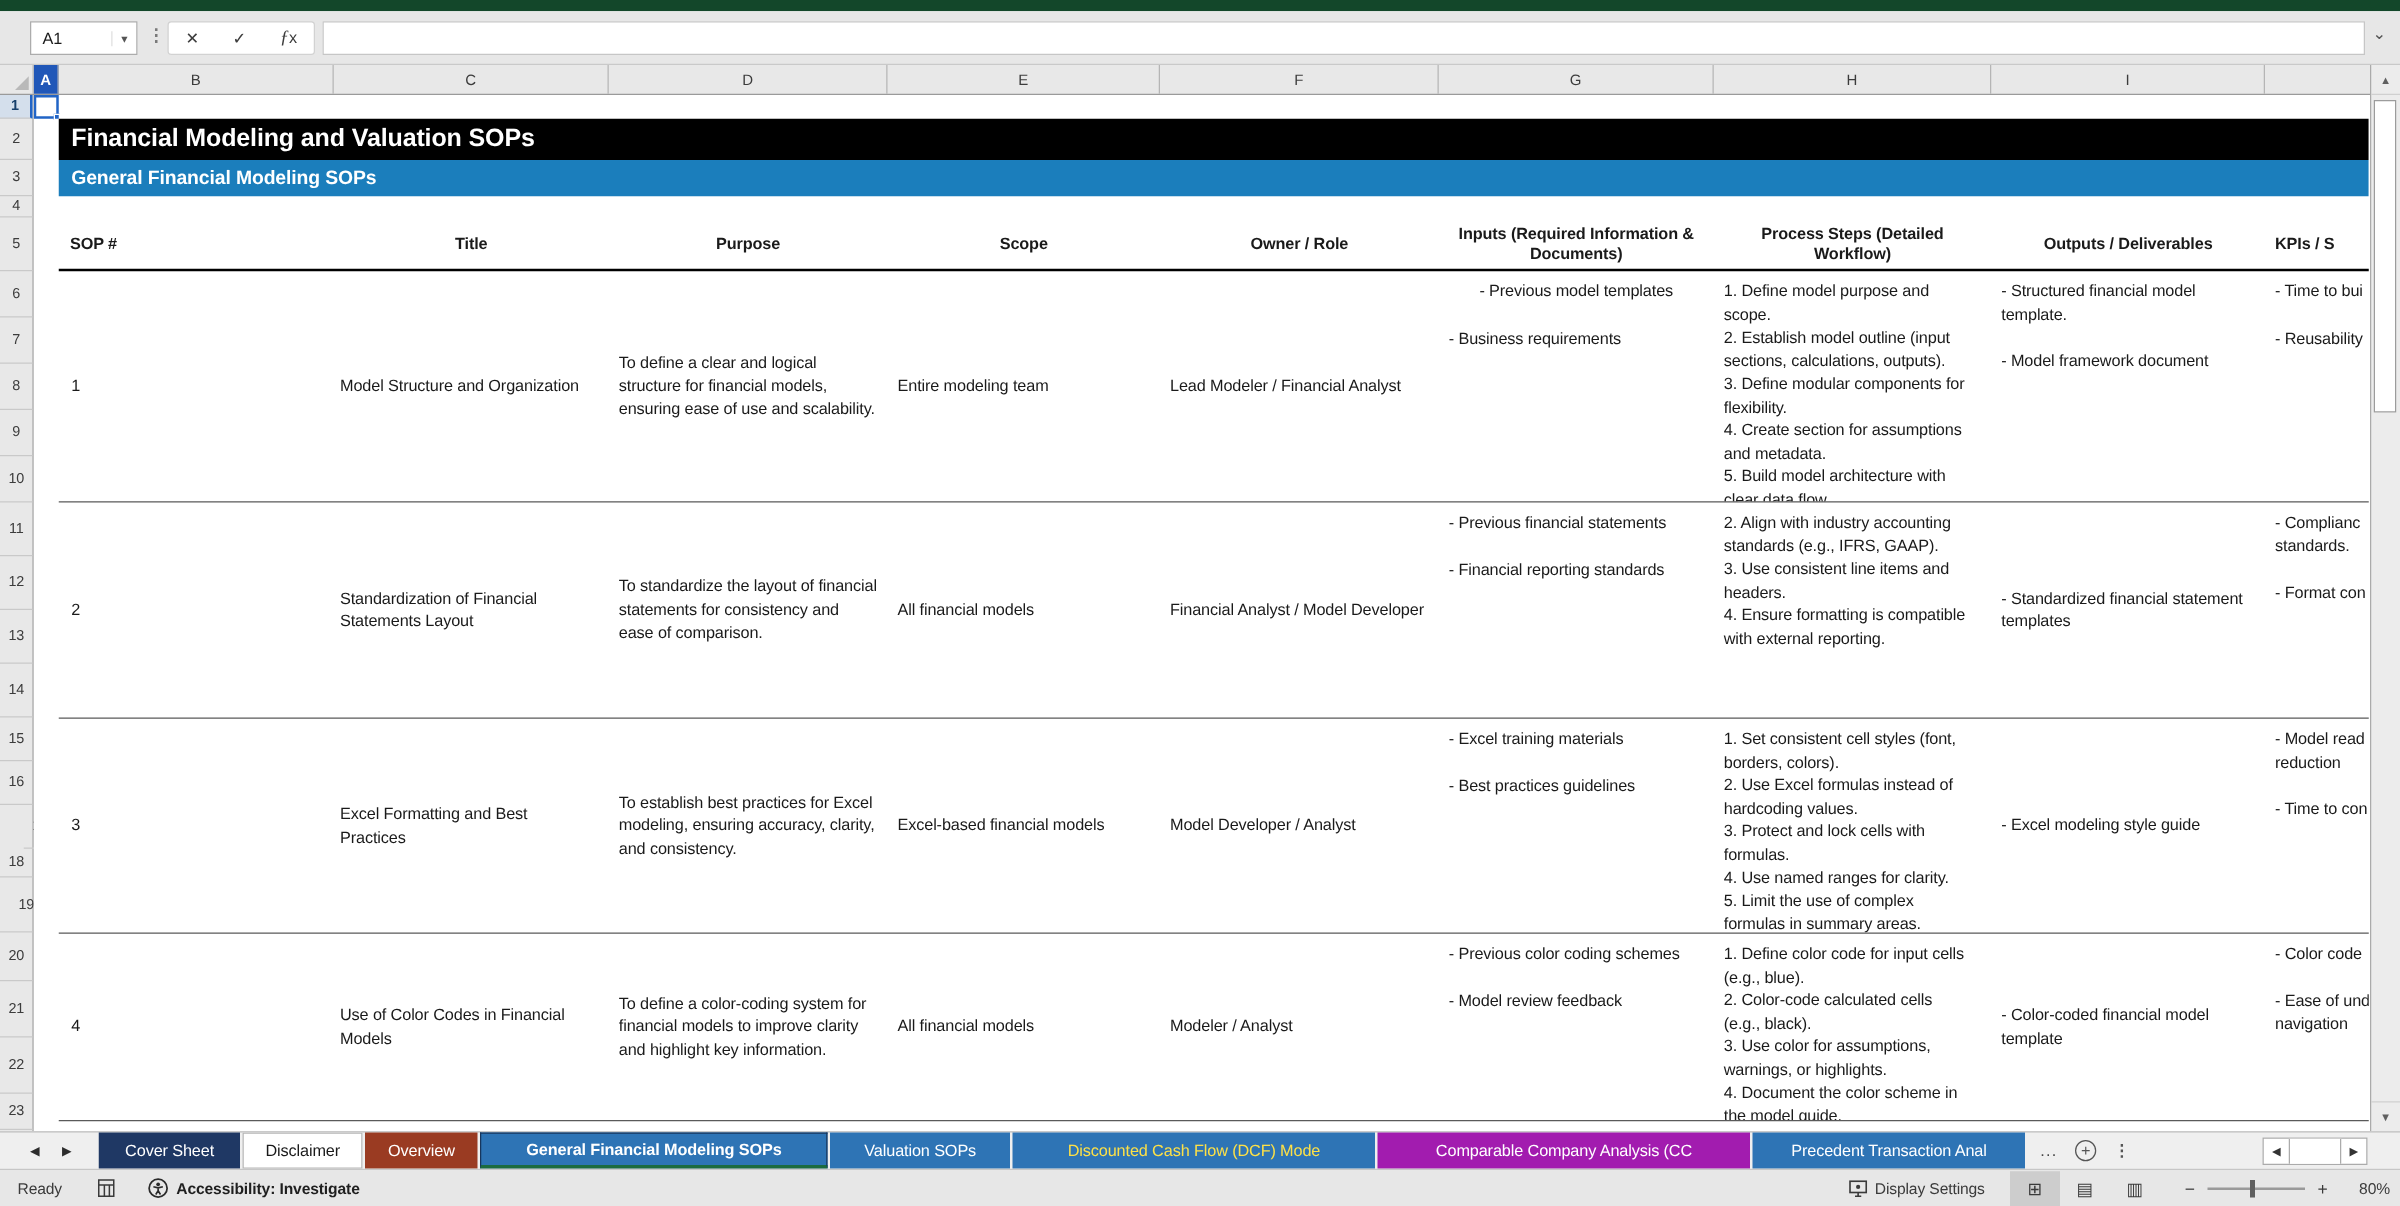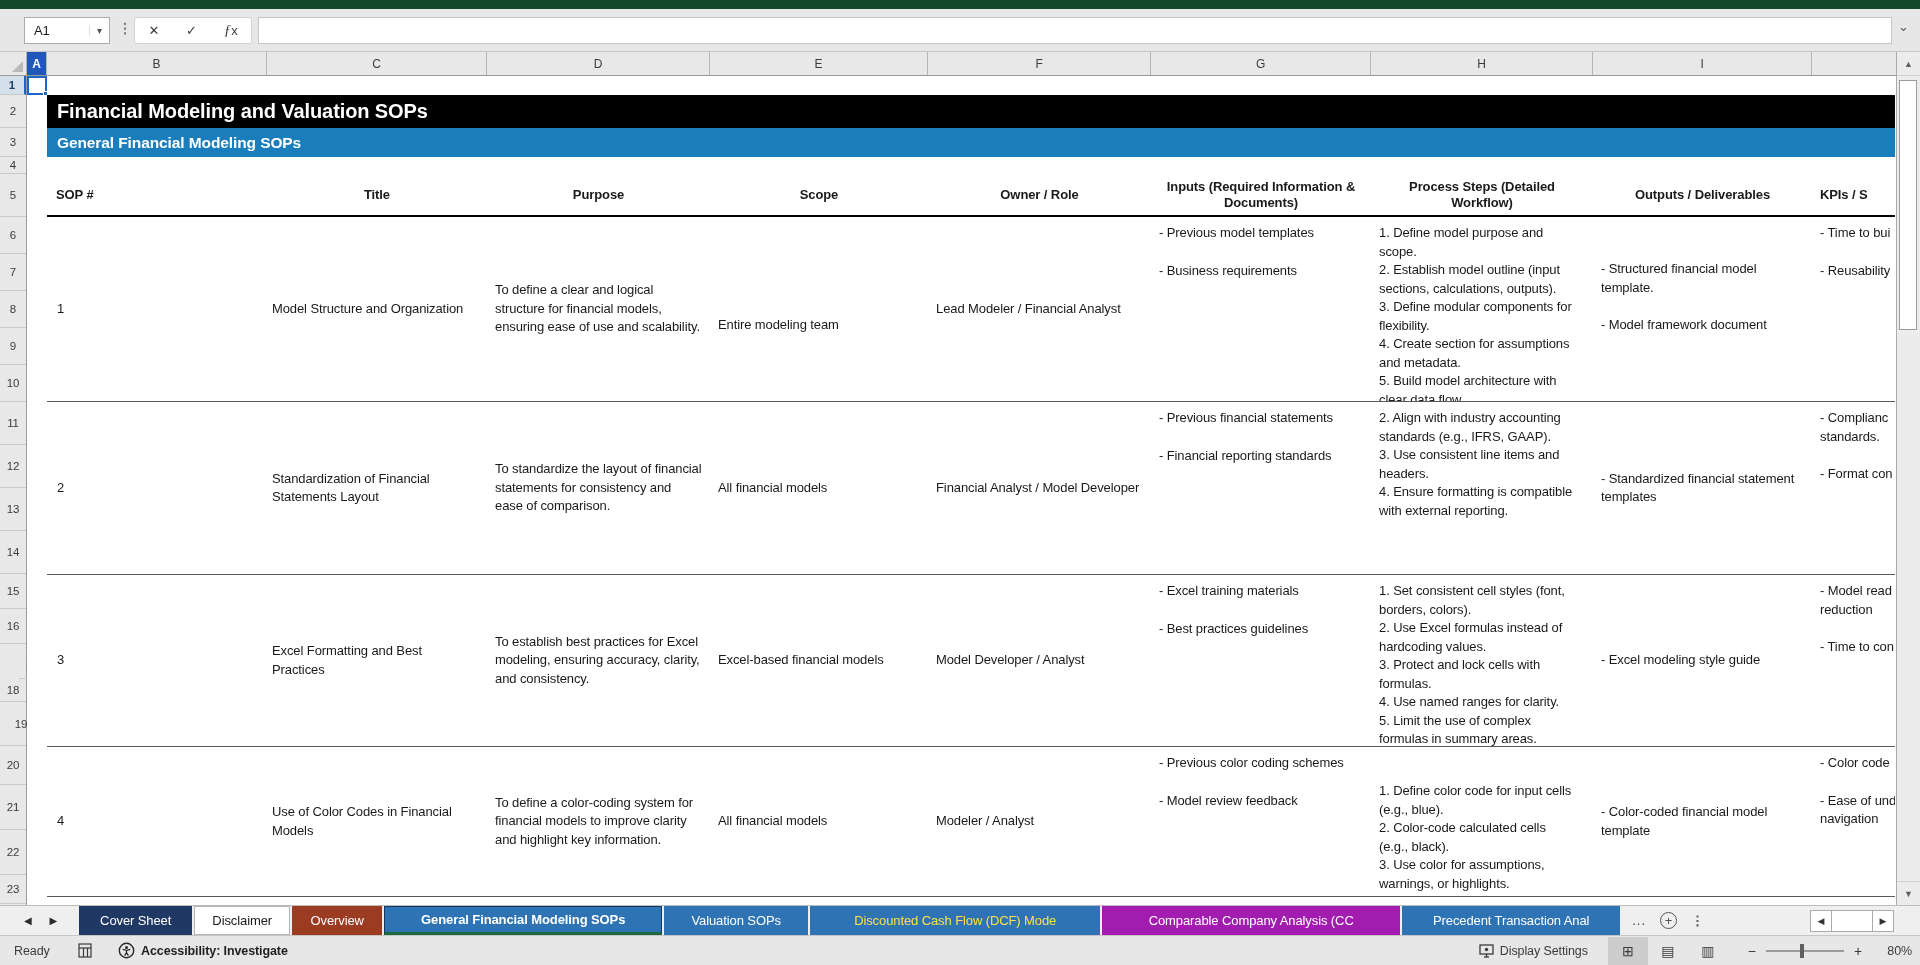--- a/index.html
+++ b/index.html
@@ -201,39 +201,39 @@
         <div class="drow" style="height: 185px;">
           <div class="dc k-sop mid" style="width: 220px;">
             <div class="line">1</div>
           </div>
           <div class="dc k-title mid" style="width: 220px;">
             <div class="line">Model Structure and Organization</div>
           </div>
           <div class="dc k-purpose mid" style="width: 223px;">
             <div class="line">To define a clear and logical structure for financial models, ensuring ease of use and scalability.</div>
           </div>
-          <div class="dc k-scope mid" style="width: 218px; margin-top: 16px;">
+          <div class="dc k-scope mid" style="width: 218px;">
             <div class="line">Entire modeling team</div>
           </div>
           <div class="dc k-owner mid" style="width: 223px;">
             <div class="line">Lead Modeler / Financial Analyst</div>
           </div>
           <div class="dc k-inputs top" style="width: 220px;">
-            <div class="para" style="white-space: pre-line;">- Previous model templates</div>
+            <div class="para" style="white-space: pre-line; text-align: center;">- Previous model templates</div>
             <div class="para" style="white-space: pre-line;">- Business requirements</div>
           </div>
           <div class="dc k-process top" style="width: 222px;">
             <div class="step">1. Define model purpose and scope.</div>
             <div class="step">2. Establish model outline (input sections, calculations, outputs).</div>
             <div class="step">3. Define modular components for flexibility.</div>
             <div class="step">4. Create section for assumptions and metadata.</div>
             <div class="step">5. Build model architecture with clear data flow.</div>
           </div>
           <div class="dc k-outputs top" style="width: 219px;">
-            <div class="para" style="white-space: pre-line; margin-top: 36px;">- Structured financial model template.</div>
+            <div class="para" style="white-space: pre-line;">- Structured financial model template.</div>
             <div class="para" style="white-space: pre-line;">- Model framework document</div>
           </div>
           <div class="dc k-kpis top" style="width: 140px;">
             <div class="para" style="white-space: pre-line;">- Time to bui</div>
             <div class="para" style="white-space: pre-line;">- Reusability</div>
           </div>
         </div>
         <div class="drow" style="height: 173px;">
           <div class="dc k-sop mid" style="width: 220px;">
             <div class="line">2</div>
@@ -317,21 +317,21 @@
           <div class="dc k-scope mid" style="width: 218px;">
             <div class="line">All financial models</div>
           </div>
           <div class="dc k-owner mid" style="width: 223px;">
             <div class="line">Modeler / Analyst</div>
           </div>
           <div class="dc k-inputs top" style="width: 220px;">
             <div class="para" style="white-space: pre-line;">- Previous color coding schemes</div>
             <div class="para" style="white-space: pre-line;">- Model review feedback</div>
           </div>
-          <div class="dc k-process top" style="width: 222px; margin-top: 28px;">
+          <div class="dc k-process top" style="width: 222px;">
             <div class="step">1. Define color code for input cells (e.g., blue).</div>
             <div class="step">2. Color-code calculated cells (e.g., black).</div>
             <div class="step">3. Use color for assumptions, warnings, or highlights.</div>
             <div class="step">4. Document the color scheme in the model guide.</div>
           </div>
           <div class="dc k-outputs mid" style="width: 219px;">
             <div class="para" style="white-space: pre-line;">- Color-coded financial model template</div>
           </div>
           <div class="dc k-kpis top" style="width: 140px;">
             <div class="para" style="white-space: pre-line;">- Color code</div>

